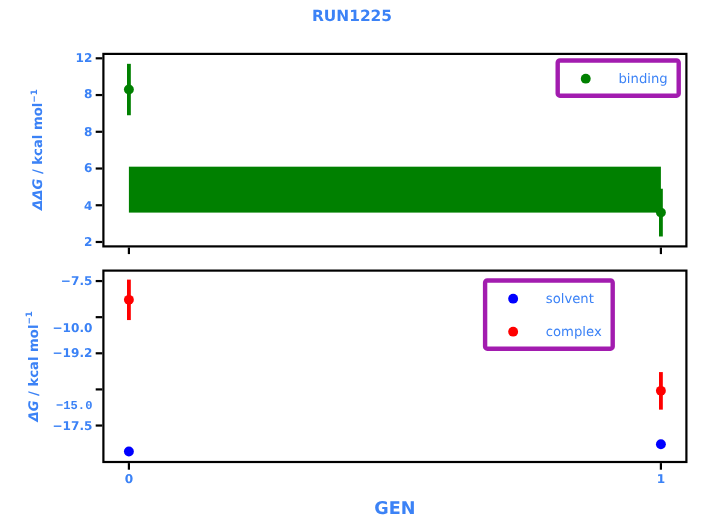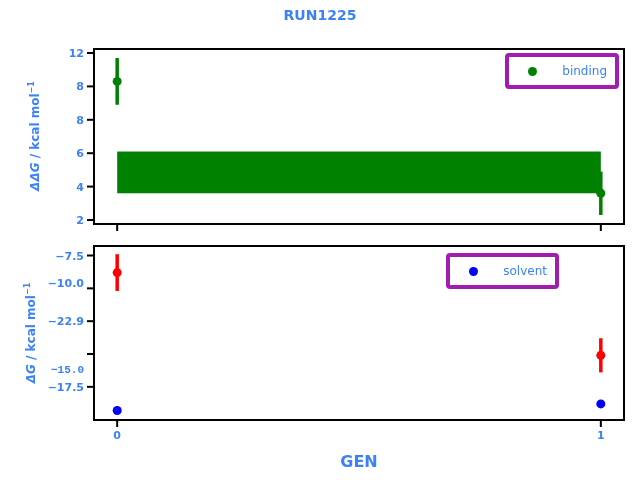--- a/index.html
+++ b/index.html
@@ -94,32 +94,38 @@
         <rect x="1" y="1" width="530" height="174" fill="none" stroke="#000000" stroke-width="2"></rect>
         <line x1="-6" x2="0" y1="10.507462686567159" y2="10.507462686567159" stroke="#000000" stroke-width="2"></line>
         <line x1="-6" x2="0" y1="43.34328358208954" y2="43.34328358208954" stroke="#000000" stroke-width="2"></line>
         <line x1="-6" x2="0" y1="76.17910447761193" y2="76.17910447761193" stroke="#000000" stroke-width="2"></line>
         <line x1="-6" x2="0" y1="109.01492537313432" y2="109.01492537313432" stroke="#000000" stroke-width="2"></line>
         <line x1="-6" x2="0" y1="141.8507462686567" y2="141.8507462686567" stroke="#000000" stroke-width="2"></line>
         <line x1="24.18181818181818" x2="24.18181818181818" y1="176" y2="182" stroke="#000000" stroke-width="2"></line>
         <line x1="507.8181818181818" x2="507.8181818181818" y1="176" y2="182" stroke="#000000" stroke-width="2"></line>
       </svg>
       <span class="ticklabel" style="left: -9px; top: 10.5075px; transform: translate(-100%, -50%);">−7.5</span>
-      <span class="ticklabel" style="left: -9px; top: 38px; transform: translate(-100%, -50%);">−10.0</span>
-      <span class="ticklabel" style="left: -9px; top: 76.1791px; transform: translate(-100%, -50%);">−22.9</span>
+      <span class="ticklabel" style="left: -9px; top: 53px; transform: translate(-100%, -50%);">−10.0</span>
+      <span class="ticklabel" style="left: -9px; top: 76.1791px; transform: translate(-100%, -50%);">−19.2</span>
       <span class="ticklabel" style="left: -9px; top: 125px; transform: translate(-100%, -50%); font-family: Liberation Mono, monospace;">−15.0</span>
       <span class="ticklabel" style="left: -9px; top: 141.851px; transform: translate(-100%, -50%);">−17.5</span>
       <span class="ticklabel" style="left: 24.1818px; top: 185px; transform: translate(-50%, 0px);">0</span>
       <span class="ticklabel" style="left: 507.818px; top: 185px; transform: translate(-50%, 0px);">1</span>
       <div class="legend" style="right: 6px; top: 8px; gap: 12px;">
         <div class="legend-row">
           <span class="glyph-cell">
             <span class="dot" style="background: rgb(0, 0, 255);"></span>
           </span>
           <span class="legend-label">solvent</span>
+        </div>
+        <div class="legend-row">
+          <span class="glyph-cell">
+            <span class="dot" style="background: rgb(255, 0, 0);"></span>
+          </span>
+          <span class="legend-label">complex</span>
         </div>
       </div>
     </div>
   <div class="ylabel" style="left:30px; top:333px;">
     <span class="math">ΔG</span><span> / kcal mol</span><sup>−1</sup>
   </div>
 
   <div class="xlabel" style="left:359px; top:452px;">GEN</div>
 
 </div>

